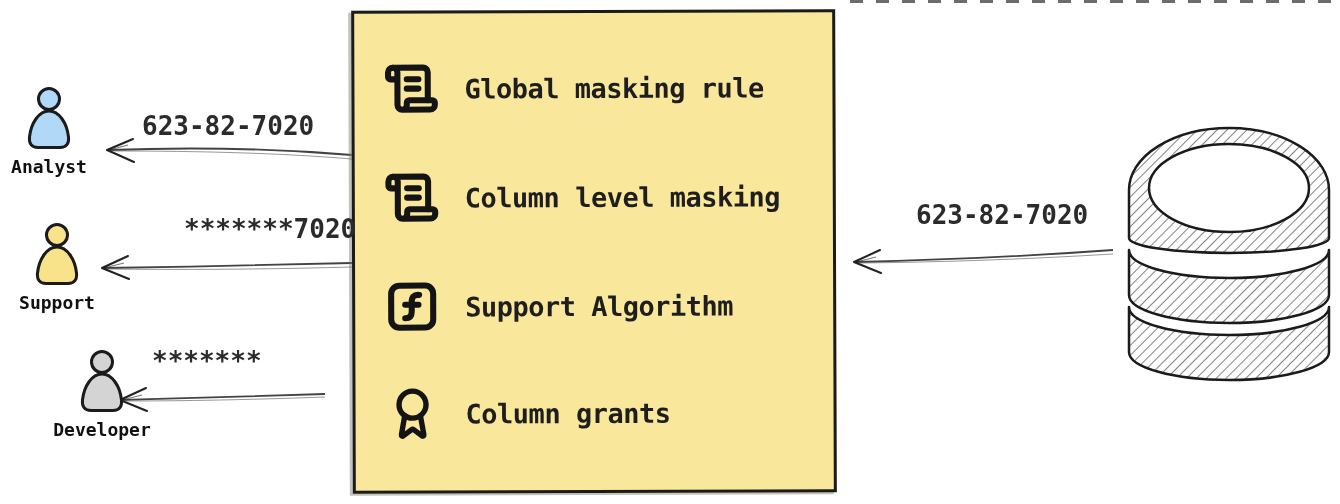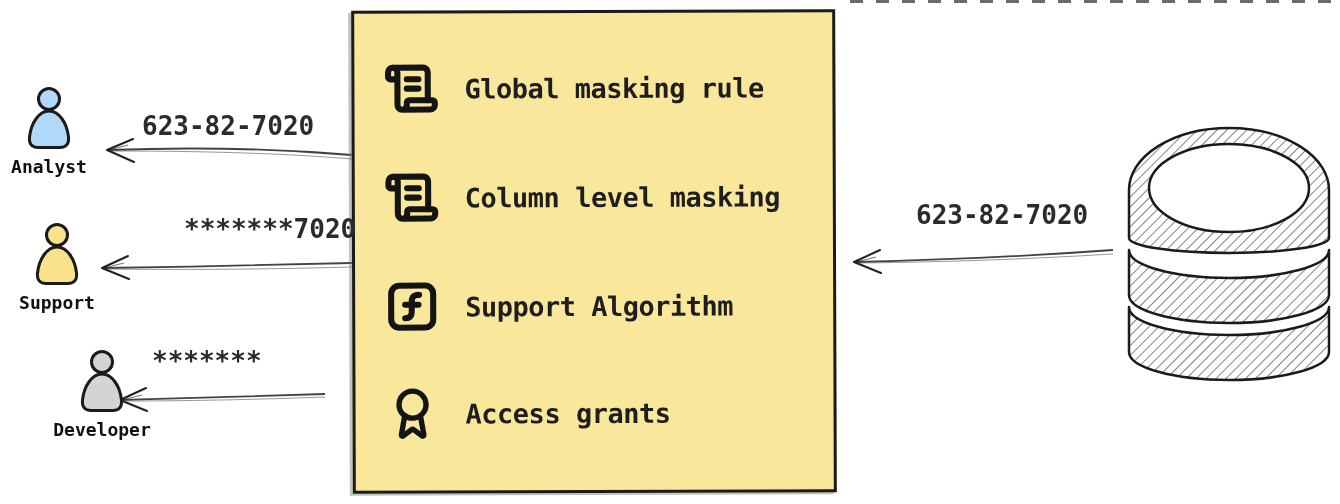--- a/index.html
+++ b/index.html
@@ -138,21 +138,21 @@
       <span class="row-label">Support Algorithm</span>
     </div>
 
     <div class="box-row row-3">
       <span class="row-icon">
         <svg viewBox="0 0 24 24" width="54" height="62" stroke-width="2.4">
           <circle cx="12" cy="8" r="6"></circle>
           <path d="m15.477 12.89 1.515 8.526a.5.5 0 0 1-.81.47l-3.58-2.687a1 1 0 0 0-1.197 0l-3.586 2.686a.5.5 0 0 1-.81-.469l1.514-8.526"></path>
         </svg>
       </span>
-      <span class="row-label">Access grants</span>
+      <span class="row-label">Column grants</span>
     </div>
   </div>
 
   <div class="user user-support">
     <svg viewBox="0 0 52 64">
       <circle cx="26" cy="12" r="10.5" fill="#f9e38a" stroke="#1b1b1b" stroke-width="3"></circle>
       <path d="M26,24 C16,24 8,36 6.5,50 C5.8,56.5 8.5,60.5 15,60.5 L37,60.5 C43.5,60.5 46.2,56.5 45.5,50 C44,36 36,24 26,24 Z" fill="#f9e38a" stroke="#1b1b1b" stroke-width="3" stroke-linejoin="round"></path>
     </svg>
     <span class="user-label">Support</span>
   </div>

